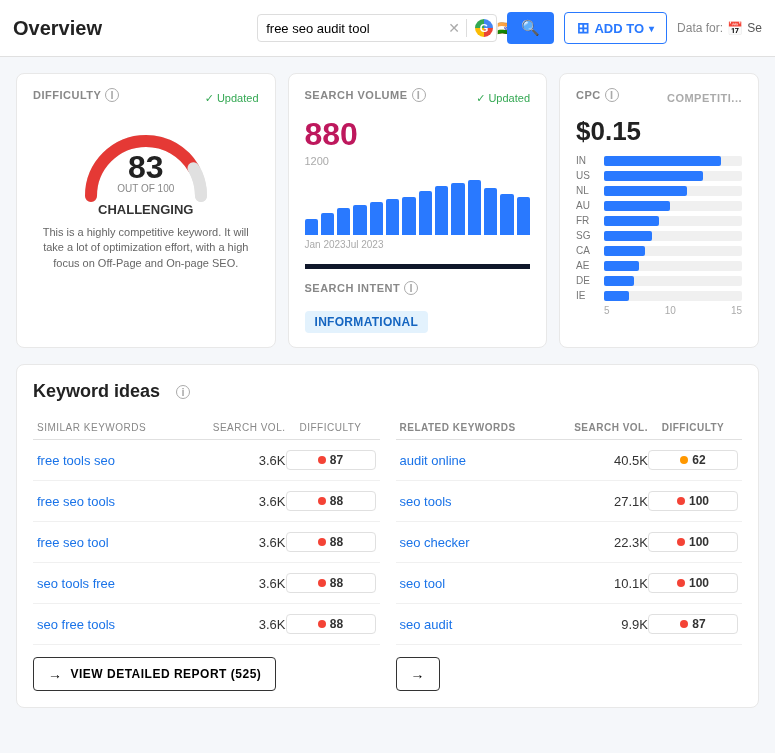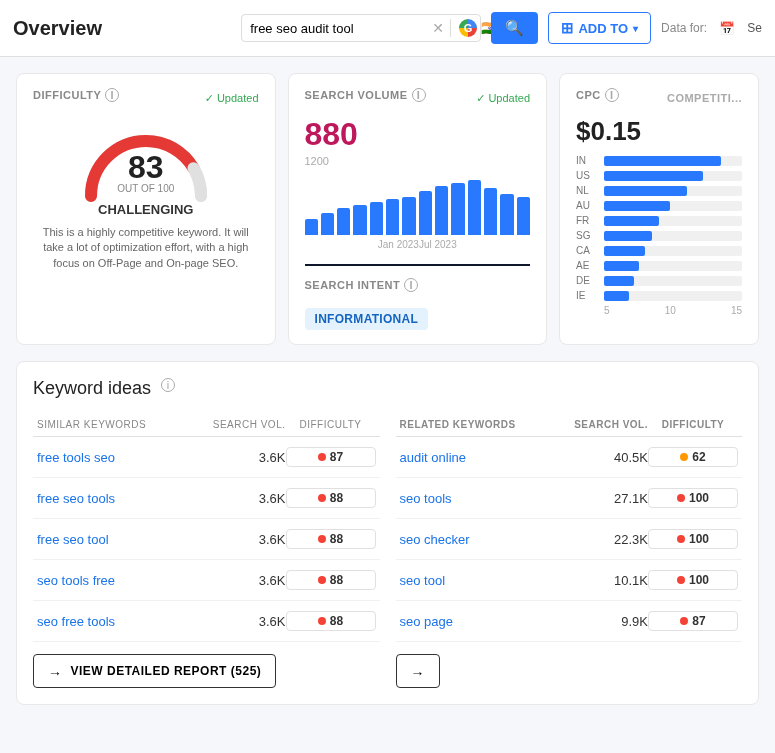--- a/index.html
+++ b/index.html
@@ -68,21 +68,21 @@
       align-items: center;
       gap: 5px;
       font-weight: 600;
     }
     .data-for {
       font-size: 12px;
       color: #555;
       white-space: nowrap;
       display: flex;
       align-items: center;
-      gap: 12px;
+      gap: 4px;
     }
     .data-for-label { color: #888; }
 
     .main-content { padding: 16px; }
 
     .cards-row {
       display: flex;
       gap: 12px;
       margin-bottom: 16px;
     }
@@ -176,21 +176,21 @@
       line-height: 1.4;
       margin-top: 4px;
     }
 
     
     .search-volume-card { max-width: 280px; }
     .sv-number { font-size: 32px; font-weight: bold; color: #be185d; margin-bottom: 2px; }
     .sv-max { font-size: 11px; color: #aaa; margin-bottom: 8px; }
     .bar-chart-container { display: flex; align-items: flex-end; gap: 3px; height: 60px; }
     .bar { background: #2979FF; border-radius: 2px 2px 0 0; flex: 1; }
-    .bar-chart-labels { display: flex; justify-content: center; font-size: 10px; color: #aaa; margin-top: 4px; }
+    .bar-chart-labels { display: flex; justify-content: flex-start; font-size: 10px; color: #aaa; margin-top: 4px; }
 
     
     .intent-badge {
       display: inline-block;
       background: #e3f2fd;
       color: #1565C0;
       border-radius: 4px;
       padding: 4px 10px;
       font-size: 12px;
       font-weight: bold;
@@ -210,25 +210,25 @@
 
     
     .keyword-ideas-section {
       background: #fff;
       border-radius: 8px;
       border: 1px solid #e8e8e8;
       padding: 16px;
     }
     .keyword-ideas-title {
       font-size: 18px;
-      font-weight: normal;
+      font-weight: bold;
       color: #222;
       display: flex;
-      align-items: flex-start;
-      gap: 10px;
+      align-items: center;
+      gap: 16px;
       margin-bottom: 14px;
     }
     .kw-tables-row {
       display: flex;
       gap: 16px;
     }
     .kw-table-half { flex: 1; min-width: 0; }
     .kw-table-header {
       display: grid;
       grid-template-columns: 1fr 80px 90px;
@@ -393,21 +393,21 @@
           <div class="bar" style="height: 55px;"></div>
           <div class="bar" style="height: 46.75px;"></div>
           <div class="bar" style="height: 41.25px;"></div>
           <div class="bar" style="height: 38.5px;"></div>
         </div>
       <div class="bar-chart-labels">
         <span>Jan 2023</span>
         <span>Jul 2023</span>
       </div>
 
-      <div style="margin-top:14px;border-top:2px solid #0f172a;padding-top:12px;">
+      <div style="margin-top:14px;border-top:5px solid #0f172a;padding-top:12px;">
         <div class="card-label">
           <span>SEARCH INTENT</span>
           <span class="info-icon">i</span>
         </div>
         <div class="intent-badge">INFORMATIONAL</div>
       </div>
     </div>
 
     <div class="card" style="max-width:200px;overflow:hidden;">
       <div class="card-header-row">
@@ -556,21 +556,21 @@
               <a href="#" class="kw-link">seo checker</a>
       <span class="kw-vol col-right">22.3K</span>
       <div class="diff-badge col-center"><span class="diff-dot"></span>100</div>
             </div>
             <div class="kw-row">
               <a href="#" class="kw-link">seo tool</a>
       <span class="kw-vol col-right">10.1K</span>
       <div class="diff-badge col-center"><span class="diff-dot"></span>100</div>
             </div>
             <div class="kw-row">
-              <a href="#" class="kw-link">seo page</a>
+              <a href="#" class="kw-link">seo audit</a>
       <span class="kw-vol col-right">9.9K</span>
       <div class="diff-badge col-center"><span class="diff-dot"></span>87</div>
             </div>
           </div>
         <button class="view-report-btn">
           <span class="arrow-right">→</span>
         </button>
       </div>
     </div>
   </div>

